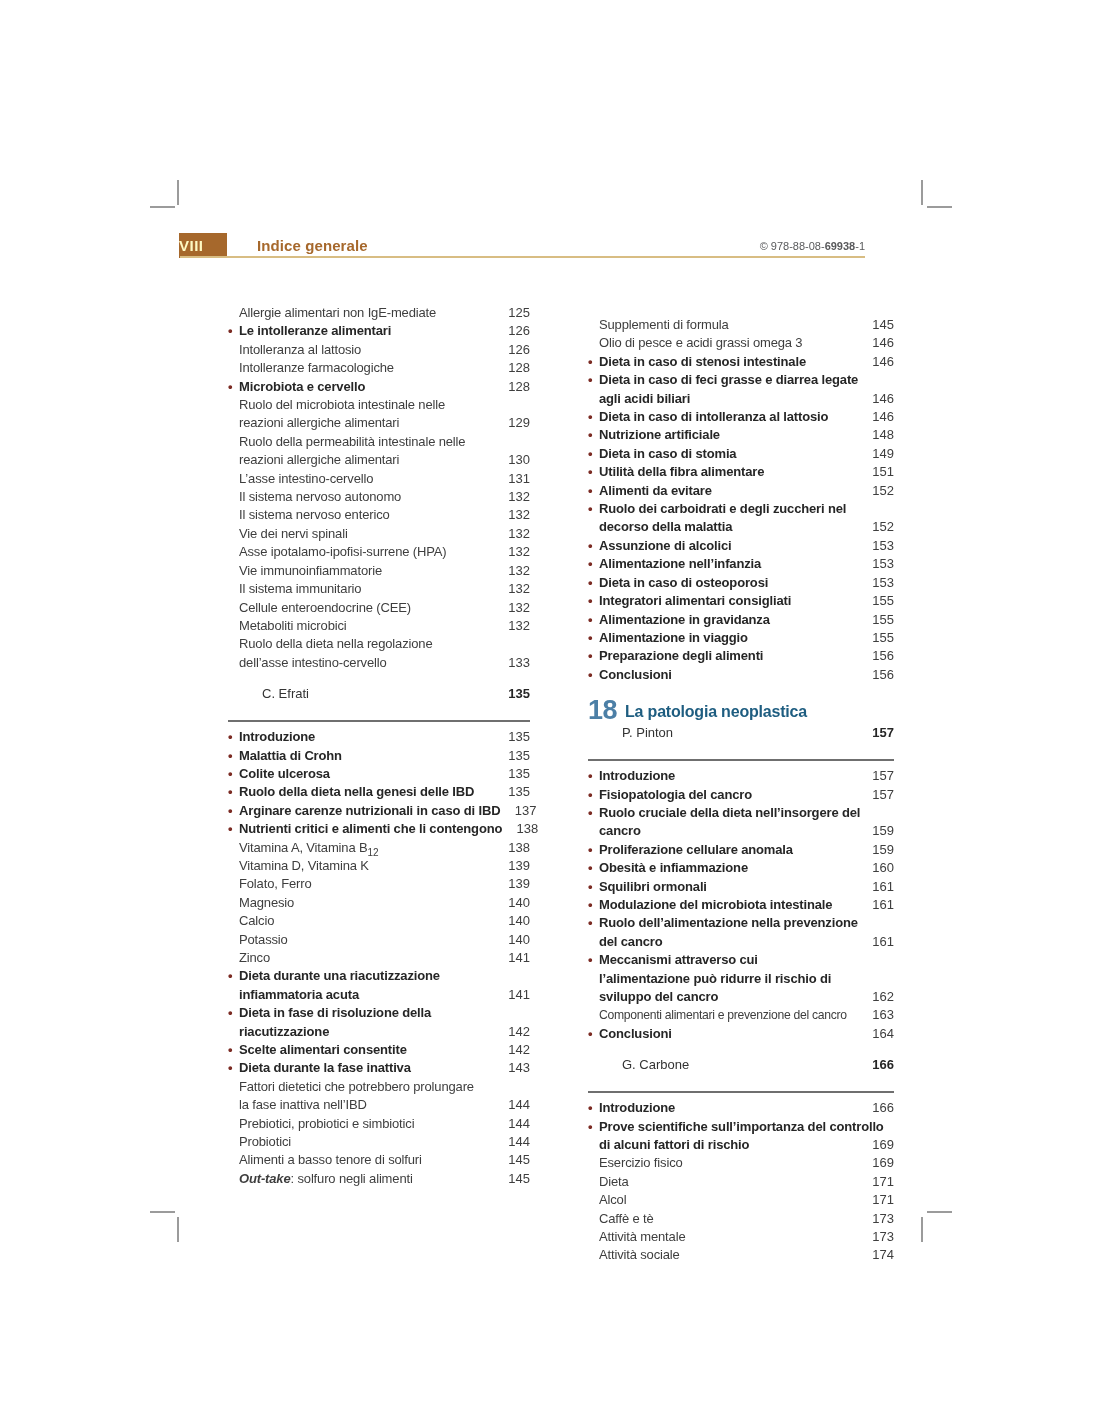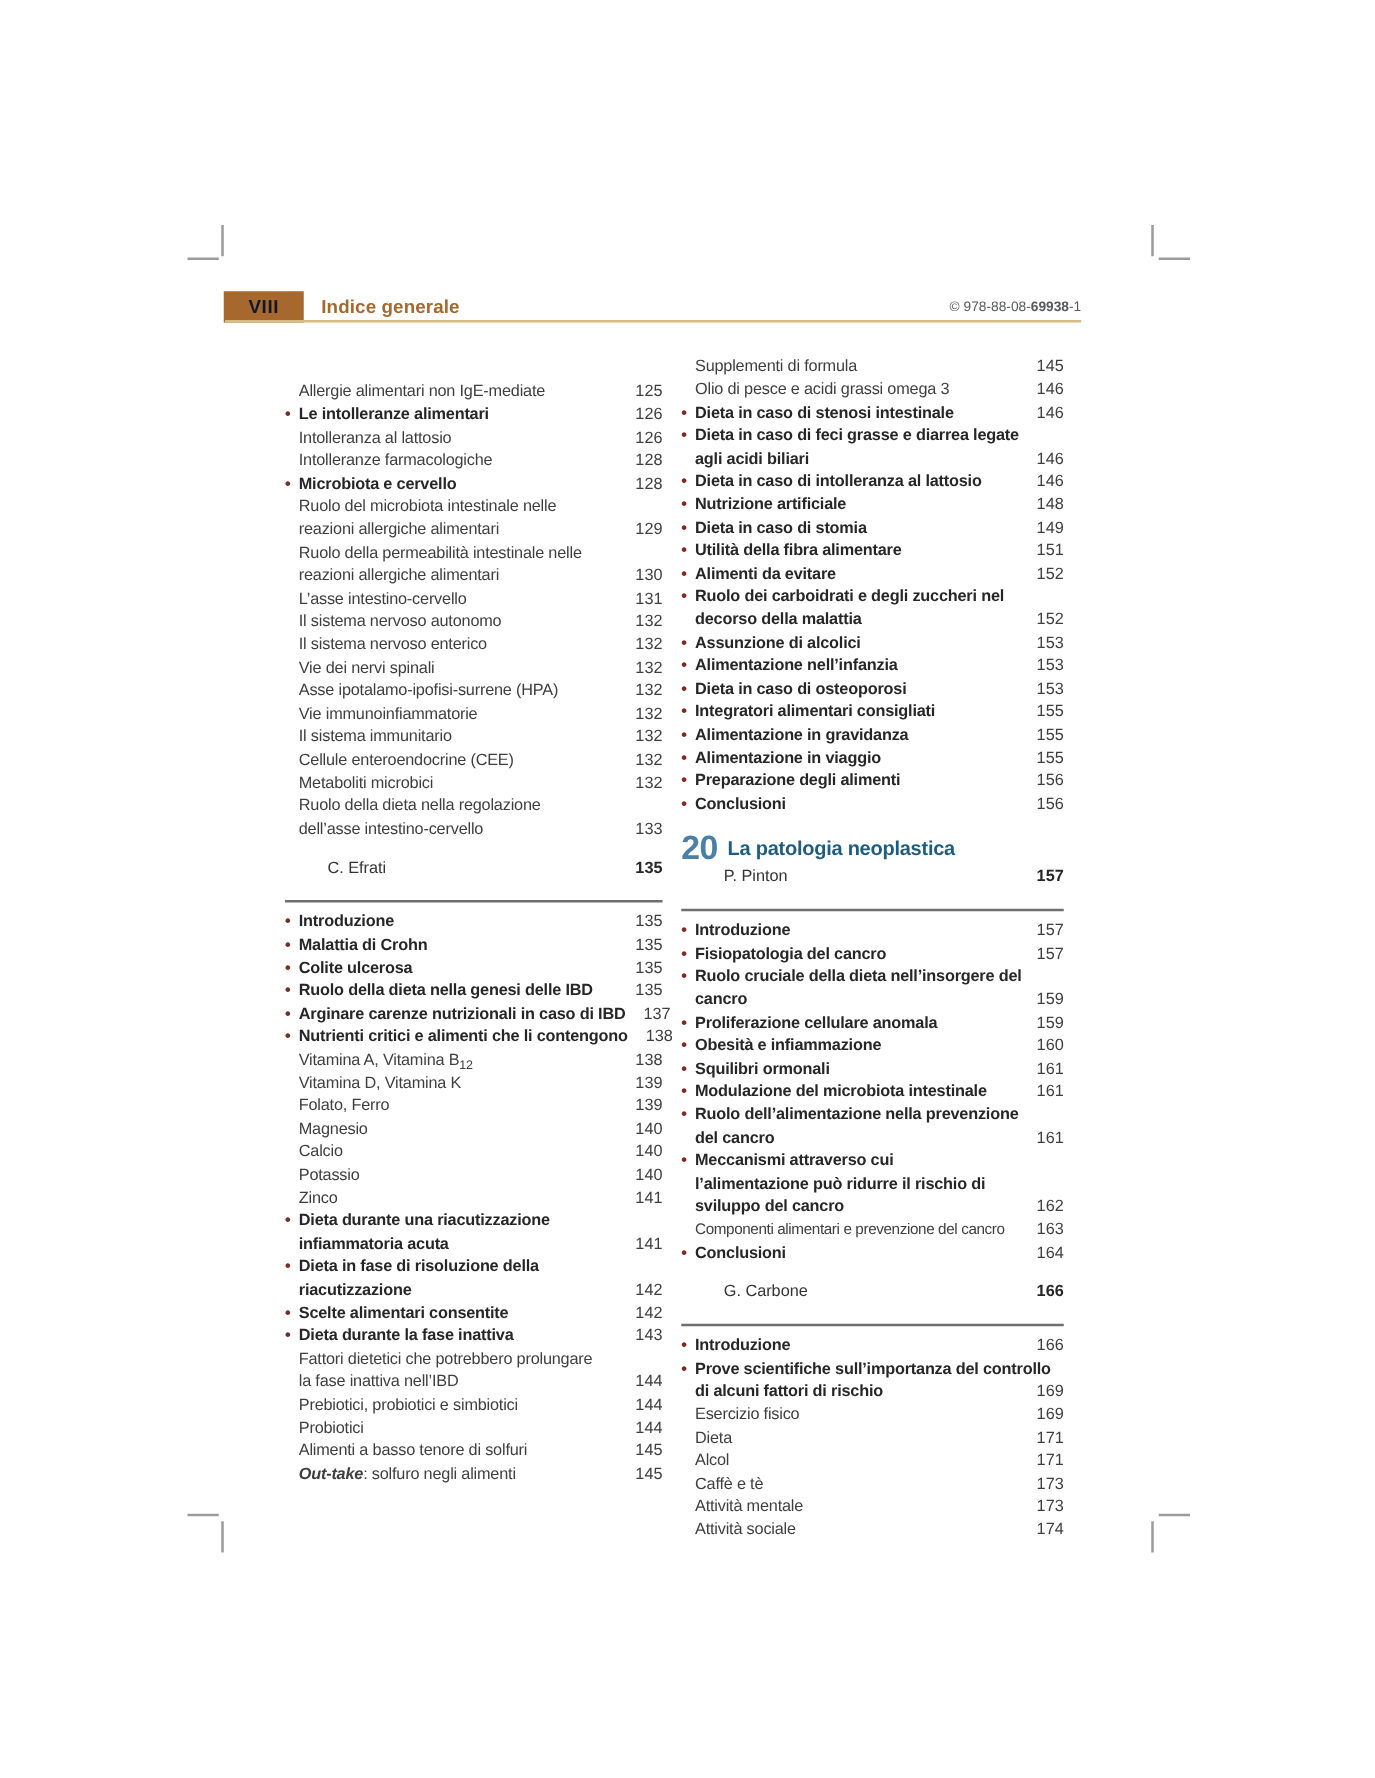--- a/index.html
+++ b/index.html
@@ -21,42 +21,42 @@
     font-family:"Liberation Sans","DejaVu Sans",sans-serif;
     overflow:hidden;
   }
   
   .crop{position:absolute;background:var(--crop);}
   .crop.h{height:2px;width:25px;}
   .crop.v{width:2px;height:25px;}
 
   
   .folio-box{
-    position:absolute;left:179px;top:233px;width:64px;height:25px;
-    background:var(--brown);color:#0f172a;font-weight:bold;font-size:15px;
-    display:flex;align-items:center;justify-content:center;letter-spacing:.5px;
+    position:absolute;left:179px;top:233px;width:48px;height:25px;
+    background:var(--brown);color:#fef9c3;font-weight:bold;font-size:15px;
+    display:flex;align-items:center;letter-spacing:.5px;
   }
   .header-title{
     position:absolute;left:257px;top:237px;
     color:var(--brown);font-weight:bold;font-size:15px;letter-spacing:.1px;
   }
   .isbn{
     position:absolute;right:235px;top:240px;
     color:#58595B;font-size:11px;
   }
   .isbn b{font-weight:bold;}
   .header-rule{
     position:absolute;left:180px;top:256px;width:685px;height:2px;
     background:var(--gold);
   }
 
   
   .col{position:absolute;top:284px;font-size:13px;color:var(--ink);}
   #col-left{left:228px;width:302px;margin-top:20px;}
-  #col-right{left:545px;width:306px;}
+  #col-right{left:588px;width:306px;margin-top:32px;}
 
   .row{
     display:flex;justify-content:space-between;align-items:baseline;
     line-height:18.4px;white-space:nowrap;
   }
   .txt{position:relative;padding-left:11px;letter-spacing:-0.15px;}
   .row.bold .txt{font-weight:bold;color:var(--ink-bold);}
   .row .bullet{
     position:absolute;left:0;top:0;
     color:var(--bullet);font-weight:bold;
@@ -377,21 +377,21 @@
           <span class="txt"><span class="bullet">•</span>Preparazione degli alimenti</span>
           <span class="pg">156</span>
         </div>
         <div class="row bold">
           <span class="txt"><span class="bullet">•</span>Conclusioni</span>
           <span class="pg">156</span>
         </div>
       </div>
       <div class="chapter">
         <div class="ch-top">
-          <span class="ch-num">20</span>
+          <span class="ch-num">18</span>
           <div class="ch-title">La patologia neoplastica</div>
         </div>
         <div class="ch-author-row">
           <span>P. Pinton</span>
           <span class="pg">157</span>
         </div>
       </div>
       <div class="entries">
         <div class="row bold">
           <span class="txt"><span class="bullet">•</span>Introduzione</span>

